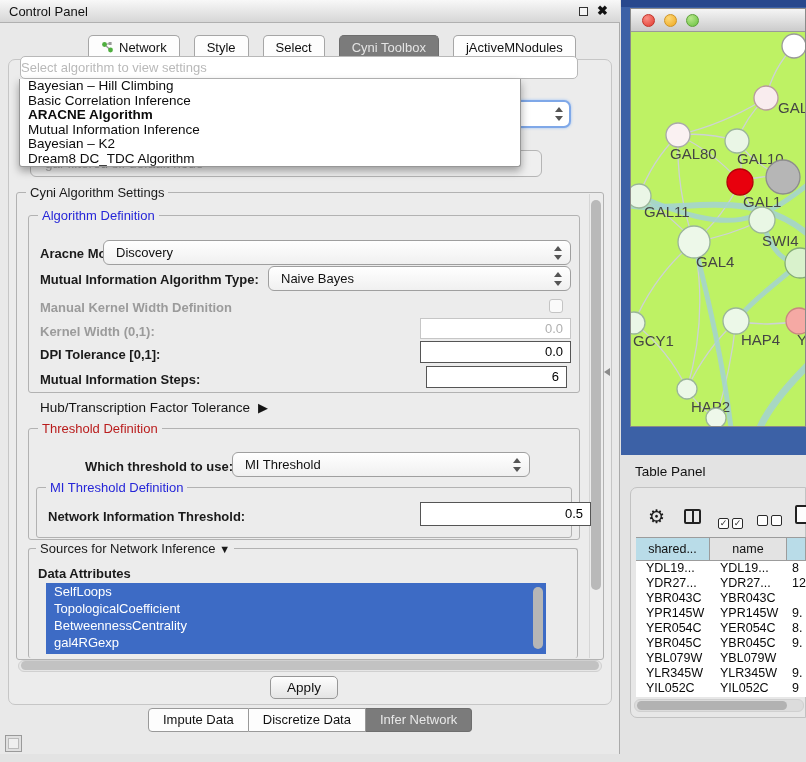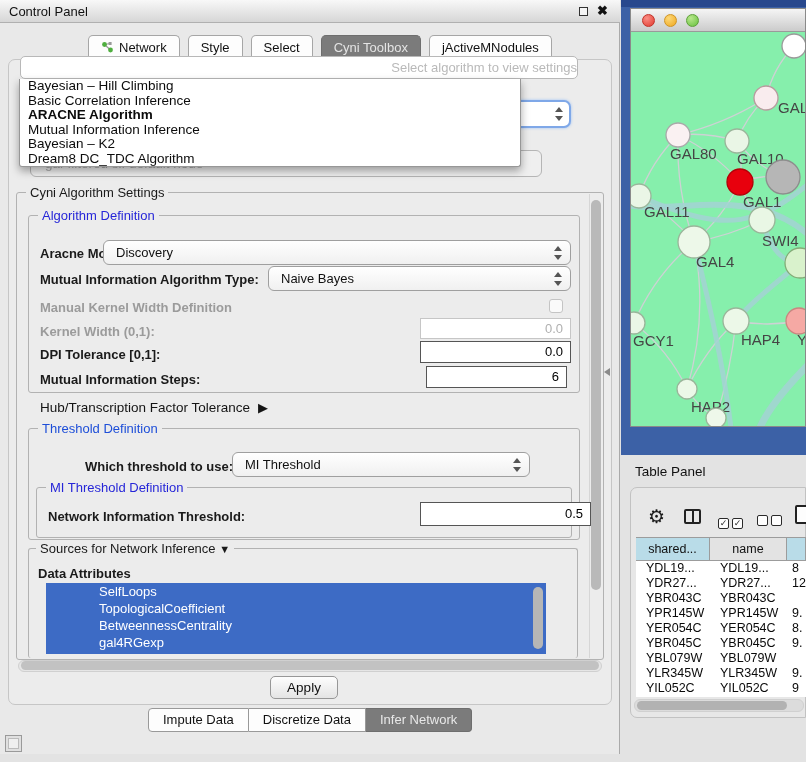--- a/index.html
+++ b/index.html
@@ -16,69 +16,69 @@
               border-bottom:1px solid #b0b0b0; }
   .titlebar .t { position:absolute; left:9px; top:4px; font-size:13px; color:#111; }
   .float-ic { position:absolute; right:32px; top:7px; width:9px; height:9px;
               border:1.5px solid #333; background:#f5f5f5; }
   .close-ic { position:absolute; right:12px; top:3px; font-size:13px; font-weight:bold; color:#111; }
 
   
   .tabs { left:88px; top:35px; height:25px; display:flex; z-index:2; }
   .tab { background:#fdfdfd; border:1px solid #a6a6a6; border-bottom:none;
          border-radius:5px 5px 0 0; padding:4px 12px 0 12px; font-size:13px; color:#111;
-         margin-right:8px; height:25px; display:flex; align-items:flex-start; gap:5px; }
+         margin-right:14px; height:25px; display:flex; align-items:flex-start; gap:5px; }
   .tab.sel { background:#7b7b7b; color:#e4e4e4; border-color:#6e6e6e; }
   .net-ic { width:13px; height:13px; margin-top:1px; }
 
   .inner-panel { left:8px; top:59px; width:604px; height:646px; background:#ececec;
                  border:1px solid #c6c6c6; border-radius:7px; }
 
   
   .algo-combo { left:20px; top:56px; width:558px; height:23px; background:#fff;
                 border:1px solid #b8b8b8; border-radius:5px; z-index:5;
-                text-align:right; font-size:13px; color:#b9b9b9; line-height:21px; }
+                text-align:left; font-size:13px; color:#b9b9b9; line-height:21px; }
   .hidden-combo { left:505px; top:100px; width:66px; height:28px; background:#fff;
                   border:2px solid #7fa8e8; border-radius:7px; z-index:4;
                   box-shadow:0 0 3px #9cc0f5; }
   .hidden-combo .sp { right:5px; top:5px; }
   .algo-list { left:19px; top:79px; width:502px; height:88px; background:#fff;
                border:1px solid #979797; border-top:none; z-index:6;
                box-shadow:0 4px 9px rgba(0,0,0,.35); border-radius:0 0 3px 3px; }
   .algo-list .opt { font-size:13.5px; color:#0b0b0b; padding-left:8px; height:14.5px; line-height:14.5px; }
   .algo-list .opt.bold { font-weight:bold; }
   .dataset-combo { left:30px; top:150px; width:512px; height:27px; background:#efefef;
                    border:1px solid #b5b5b5; border-radius:6px; z-index:3;
                    font-size:13.5px; color:#a9a9a9; line-height:25px; padding-left:14px; }
 
   
   .grp { border:1px solid #b2b2b2; border-radius:3px; }
   .grp-t { position:absolute; background:#ececec; padding:0 4px; font-size:13px; color:#1a1a1a; z-index:1; white-space:nowrap; }
   .grp-t.blue { color:#2626d8; }
-  .grp-t.green { color:#1d4ed8; }
+  .grp-t.green { color:#b91c1c; }
 
   .lbl { font-size:13px; font-weight:bold; color:#1a1a1a; white-space:nowrap; }
   .lbl.dis { color:#9b9b9b; }
   .combo { background:linear-gradient(#ffffff,#f0f0f0); border:1px solid #9f9f9f; border-radius:6px;
            font-size:13px; color:#111; line-height:23px; padding-left:12px; }
   .sp { position:absolute; right:7px; top:5px; width:9px; height:14px; }
   .sp:before, .sp:after { content:""; position:absolute; left:0; border-left:4.5px solid transparent;
            border-right:4.5px solid transparent; }
   .sp:before { top:0; border-bottom:5px solid #555; }
   .sp:after { bottom:0; border-top:5px solid #555; }
   .fld { background:#fff; font-size:13px; text-align:right; padding-right:7px; }
   .fld.dis { border:1px solid #c6c6c6; color:#b0b0b0; line-height:19px; }
   .fld.act { border:1.5px solid #555; color:#000; line-height:19px; }
   .chk { width:14px; height:14px; border:1.5px solid #c4c4c4; border-radius:3px; background:#fafafa; }
 
   .hub-row { font-size:13.5px; color:#141414; }
   .tri-r { display:inline-block; margin-left:8px; font-size:13px; }
   .tri-d { font-size:11px; }
 
-  .attr-list { background:#3d6bc5;padding-left:45px; }
+  .attr-list { background:#3d6bc5; }
   .attr-list .it { color:#fff; font-size:13px; padding-left:8px; height:17px; line-height:17px;
                    white-space:nowrap; overflow:hidden; }
   .thumb { background:#b9b9b9; border-radius:5px; }
   .track-h { background:#e6e6e6; border:1px solid #d0d0d0; border-radius:6px; }
 
   .apply { left:270px; top:676px; width:68px; height:23px; border:1px solid #979797; border-radius:5px;
            background:linear-gradient(#fdfdfd,#e4e4e4); font-size:13.5px; color:#111;
            text-align:center; line-height:21px; }
 
   .btabs { left:148px; top:708px; height:24px; display:flex; }
@@ -97,21 +97,21 @@
   
   .blue-panel { left:621px; top:0; width:185px; height:455px; background:#3c61a6; }
   .blue-panel .dark { position:absolute; left:0; top:0; width:185px; height:7px; background:#28488d; }
   .net-win { left:630px; top:8px; width:176px; height:419px; background:#fff; border:1px solid #8a8a8a; }
   .net-title { position:absolute; left:0; top:0; width:100%; height:23px;
                background:linear-gradient(#f5f5f5,#cbcbcb); border-bottom:1px solid #9a9a9a; }
   .tl { position:absolute; top:5px; width:13px; height:13px; border-radius:50%; }
   .tl.r { left:11px; background:radial-gradient(circle at 35% 30%, #fa8d84, #e13b30); border:1px solid #c23229; }
   .tl.y { left:33px; background:radial-gradient(circle at 35% 30%, #fcd878, #f0a81f); border:1px solid #cf9424; }
   .tl.g { left:55px; background:radial-gradient(circle at 35% 30%, #b8e78c, #67c13e); border:1px solid #5da039; }
-  .net-canvas { position:absolute; left:0; top:23px; width:174px; height:394px; overflow:hidden; background:#86efac; }
+  .net-canvas { position:absolute; left:0; top:23px; width:174px; height:394px; overflow:hidden; background:#bef264; }
 
   .tp-title { left:635px; top:464px; font-size:13.5px; color:#111; }
   .table-win { left:630px; top:487px; width:176px; height:231px; background:#e7e7e7;
                border:1px solid #c2c2c2; border-radius:7px 0 0 7px; }
   .gear { left:648px; top:505px; font-size:19px; color:#1a1a1a; }
   .split-ic { left:684px; top:509px; width:17px; height:15px; border:2px solid #222; border-radius:2px; }
   .split-ic:before { content:""; position:absolute; left:5.5px; top:0; width:2px; height:11px; background:#222; }
   .cb { width:11px; height:11px; border:1.5px solid #2a2a2a; border-radius:2px; font-size:9px;
         line-height:9px; text-align:center; color:#2a2a2a; display:inline-block; margin-right:3px; background:#fdfdfd; }
   .doc-ic { left:795px; top:505px; width:15px; height:19px; border:2px solid #222; border-radius:2px; background:#fdfdfd; }

